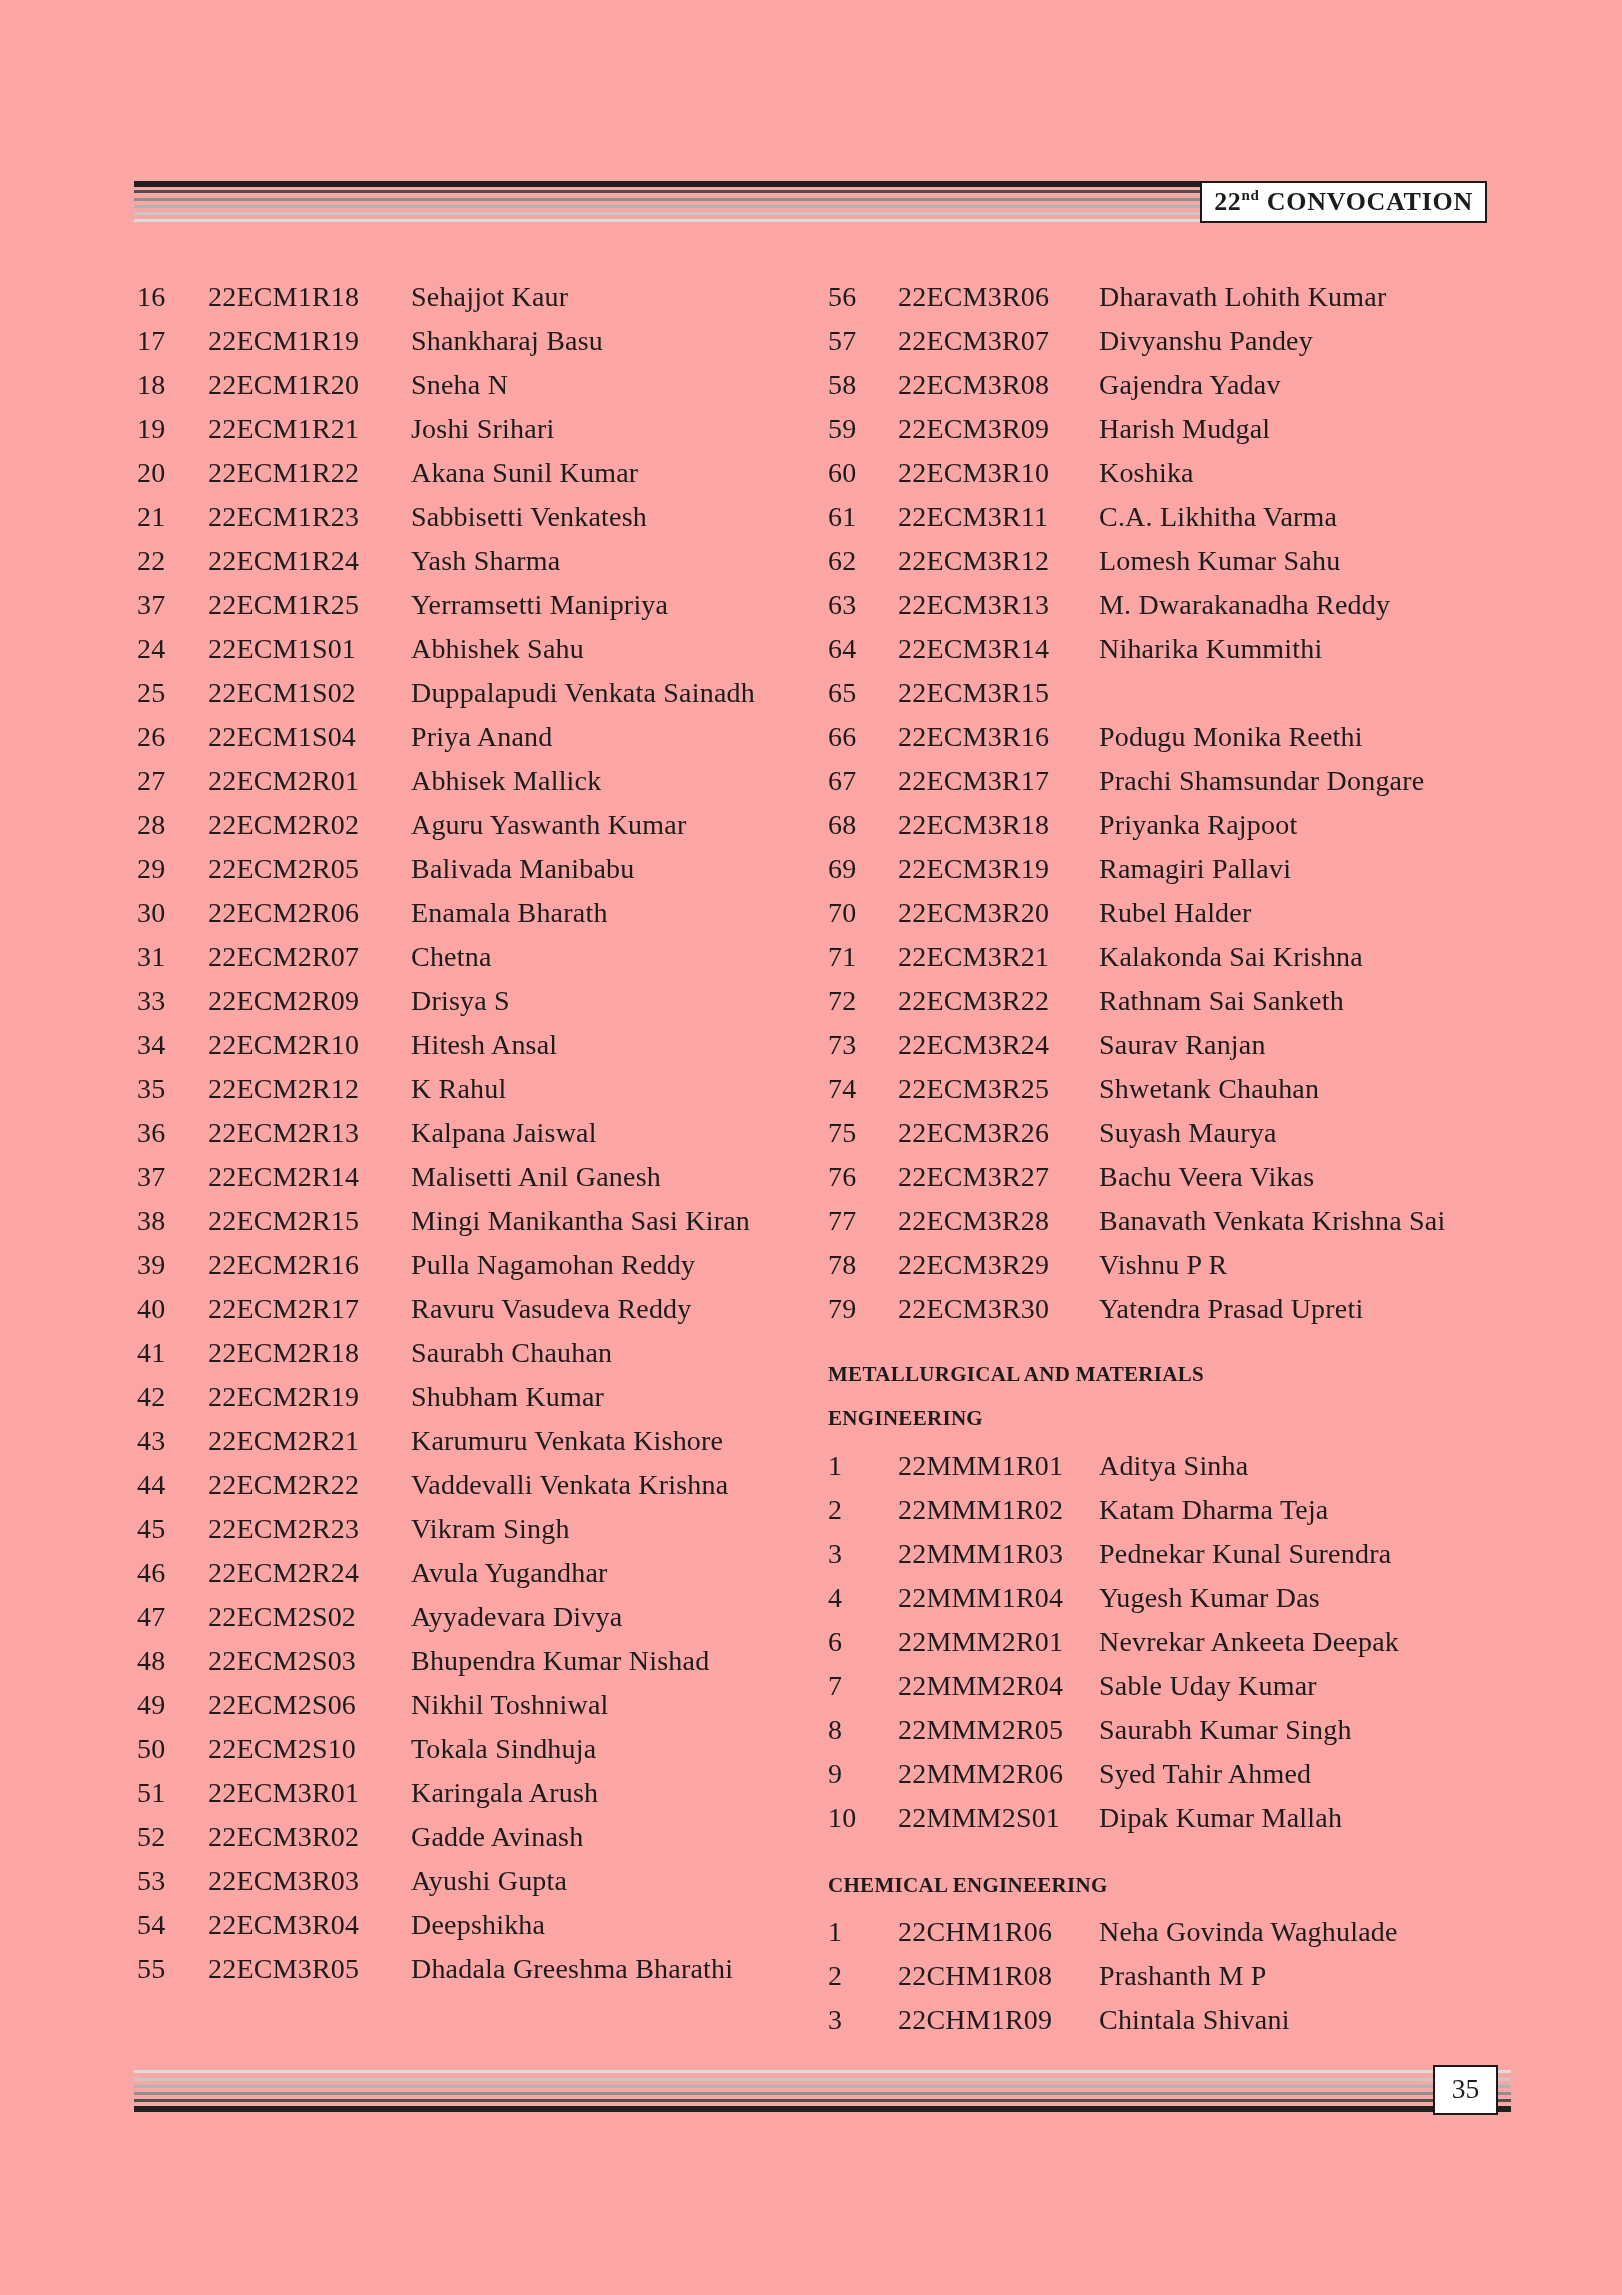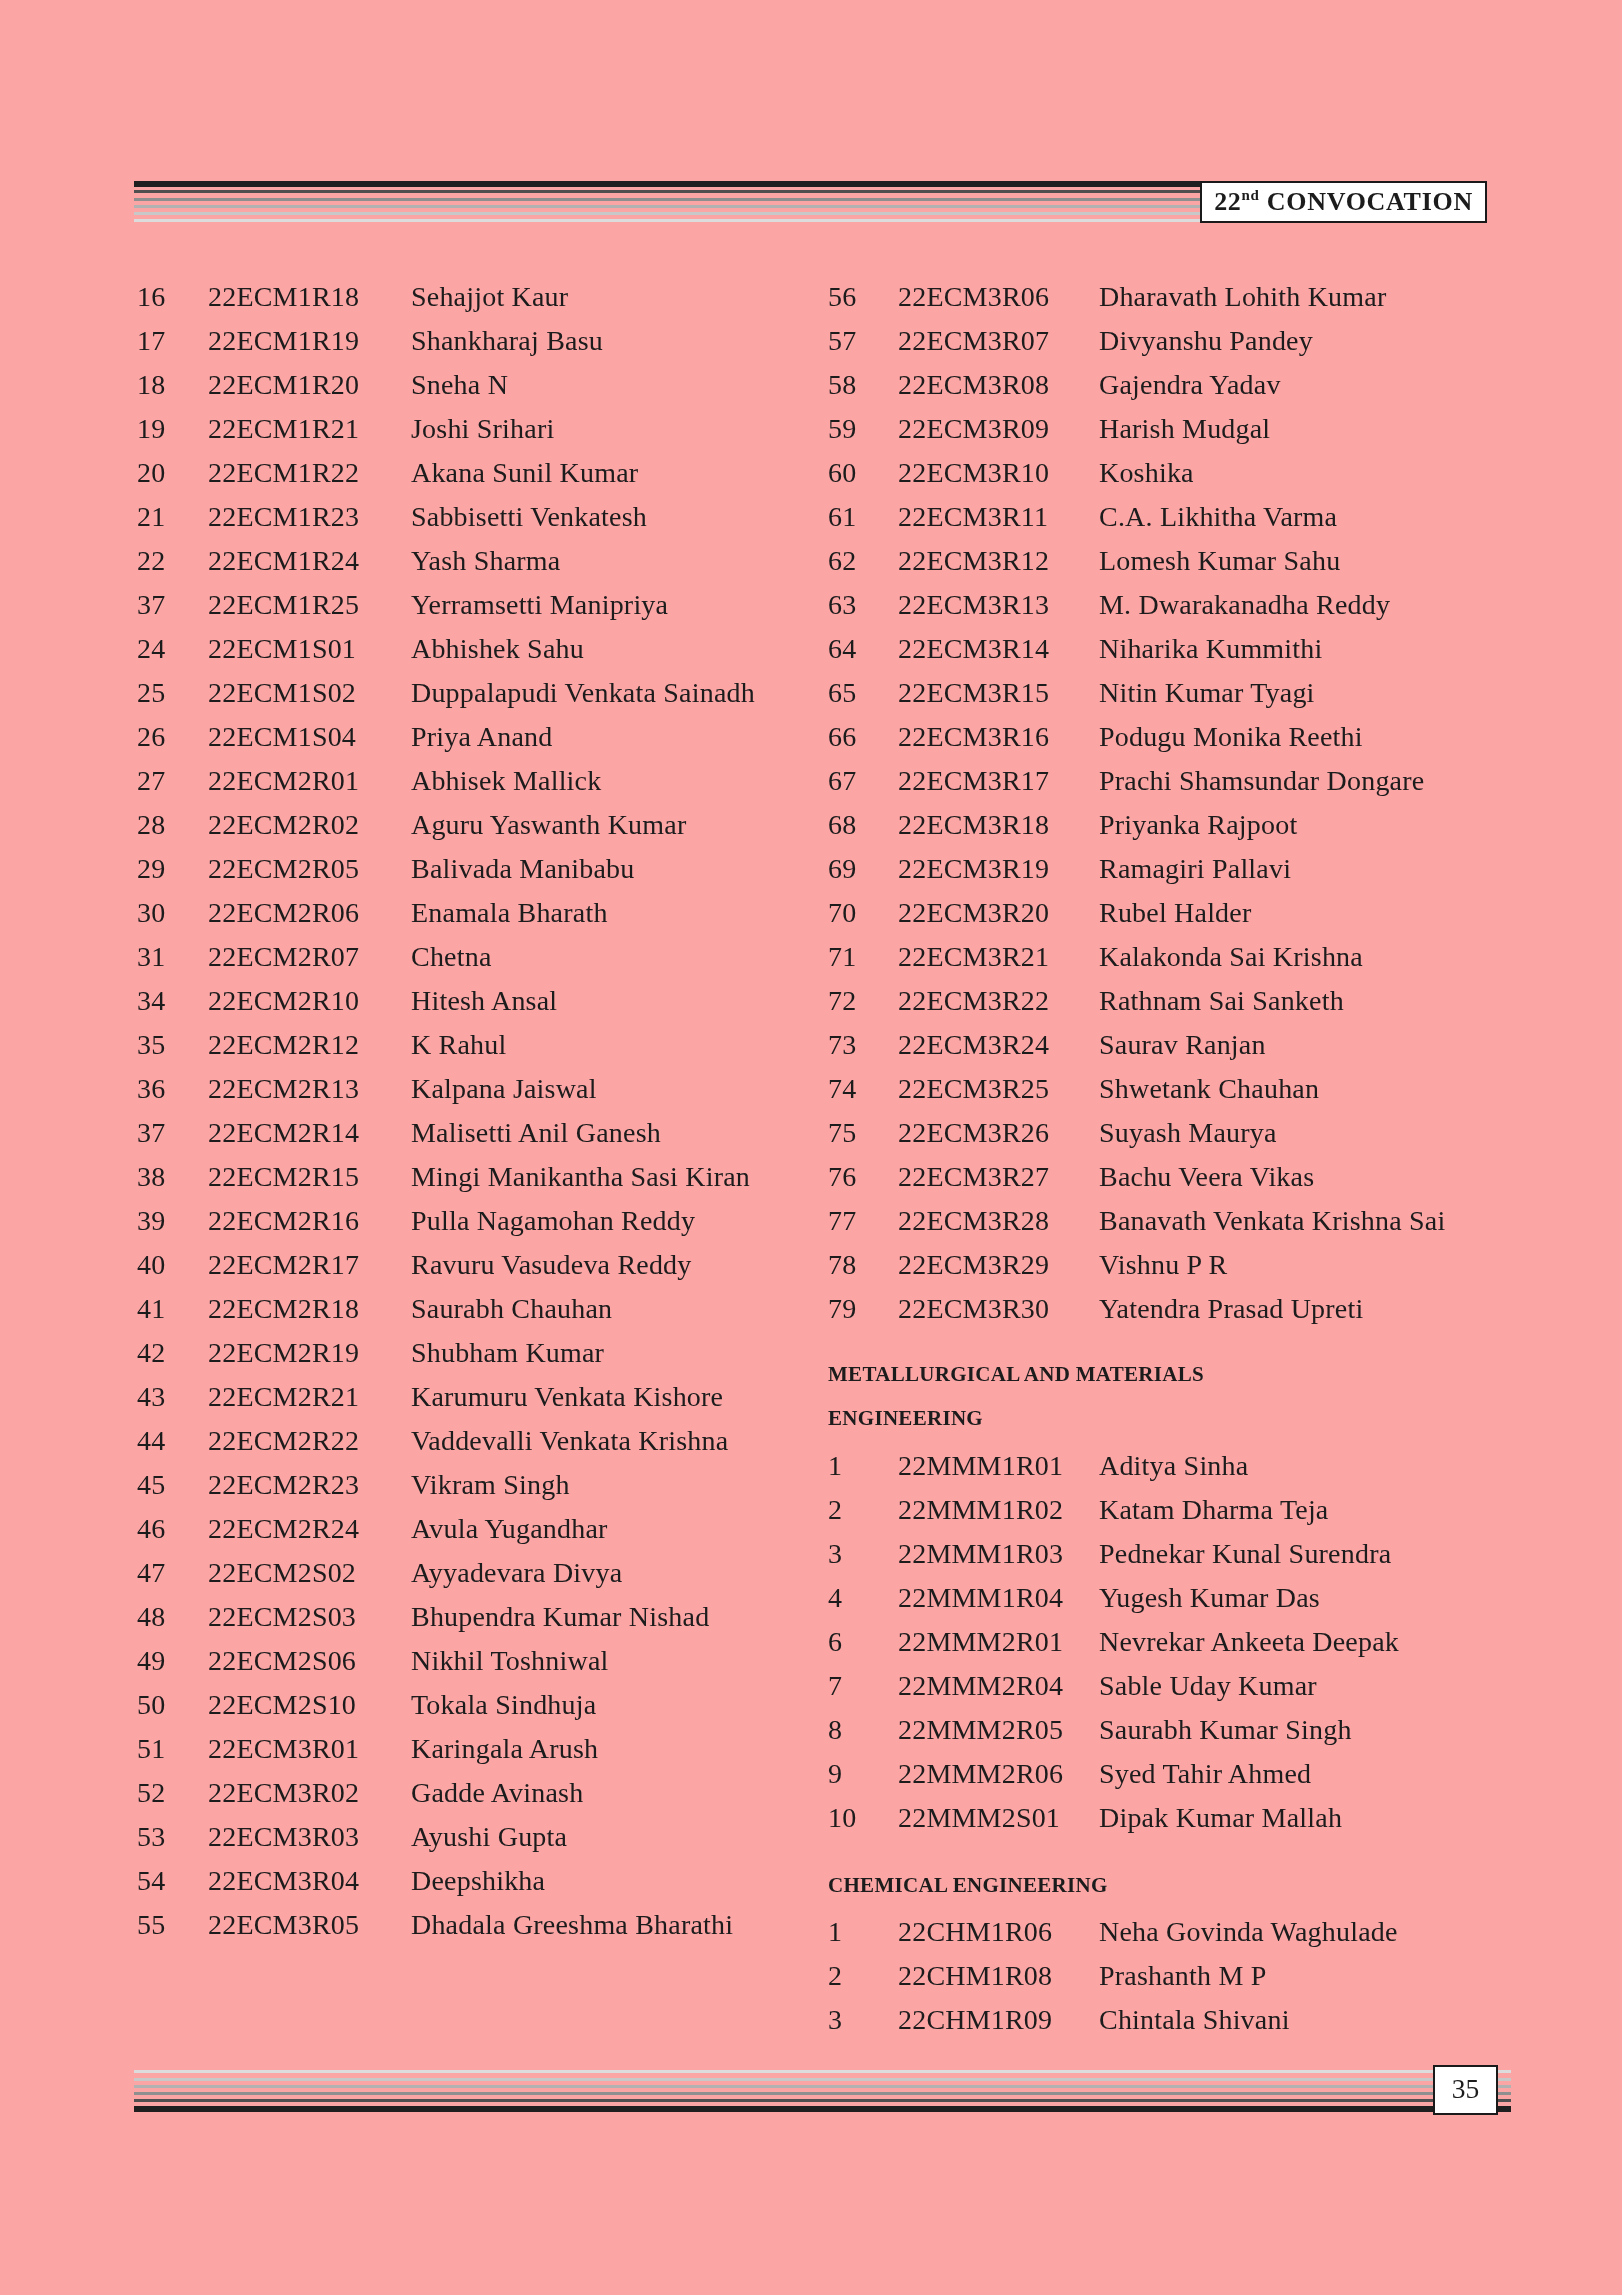--- a/index.html
+++ b/index.html
@@ -131,20 +131,25 @@
         <span>30</span>
         <span>22ECM2R06</span>
         <span>Enamala Bharath</span>
       </div>
       <div class="row">
         <span>31</span>
         <span>22ECM2R07</span>
         <span>Chetna</span>
       </div>
       <div class="row">
+        <span>33</span>
+        <span>22ECM2R09</span>
+        <span>Drisya S</span>
+      </div>
+      <div class="row">
         <span>34</span>
         <span>22ECM2R10</span>
         <span>Hitesh Ansal</span>
       </div>
       <div class="row">
         <span>35</span>
         <span>22ECM2R12</span>
         <span>K Rahul</span>
       </div>
       <div class="row">
@@ -292,21 +297,20 @@
           <span>M. Dwarakanadha Reddy</span>
         </div>
         <div class="row">
           <span>64</span>
           <span>22ECM3R14</span>
           <span>Niharika Kummithi</span>
         </div>
         <div class="row">
           <span>65</span>
           <span>22ECM3R15</span>
-          <span>Nitin Kumar Tyagi</span>
         </div>
         <div class="row">
           <span>66</span>
           <span>22ECM3R16</span>
           <span>Podugu Monika Reethi</span>
         </div>
         <div class="row">
           <span>67</span>
           <span>22ECM3R17</span>
           <span>Prachi Shamsundar Dongare</span>

